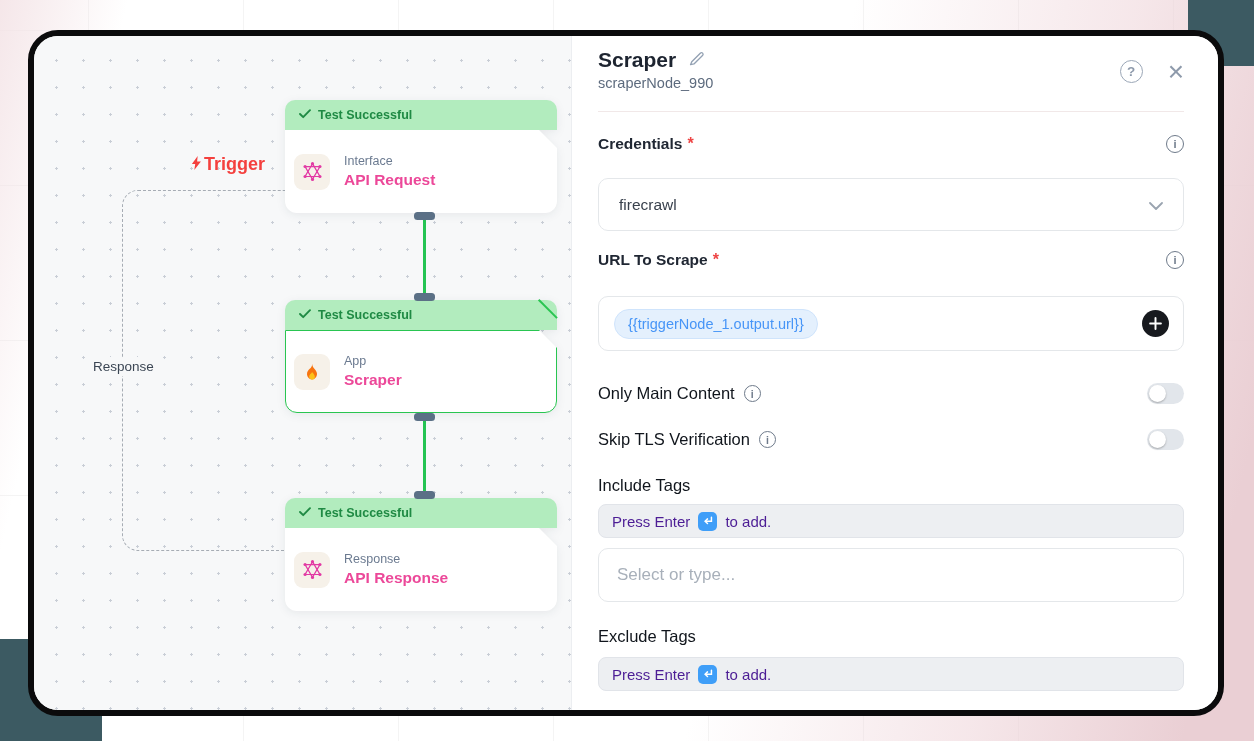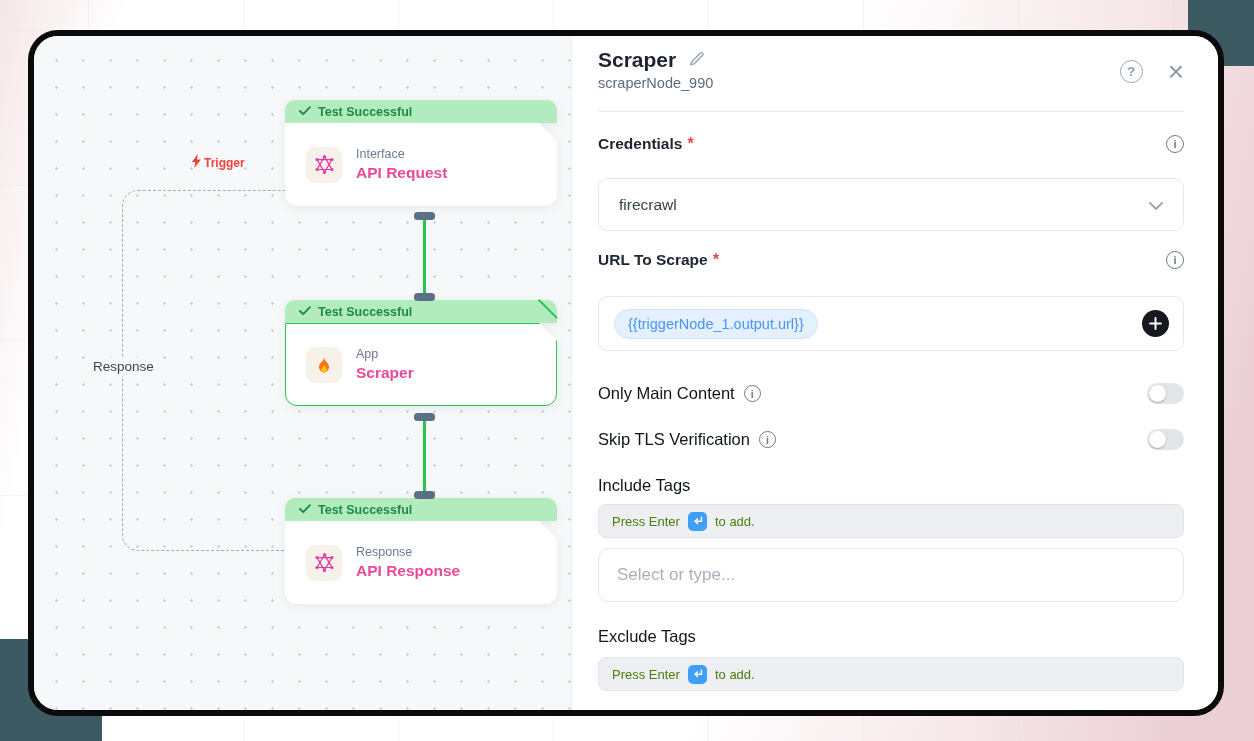--- a/index.html
+++ b/index.html
@@ -27,34 +27,34 @@
   
   .canvas { position:absolute; left:0; top:0; bottom:0; width:537px; background:#f7f8f9;
     background-image:radial-gradient(circle, #c9ced6 1.2px, transparent 1.2px);
     background-size:27px 27px; background-position:9px 11px; }
 
   .dashed-loop { position:absolute; left:88px; top:154px; width:163px; height:361px;
     border-left:1.6px dashed #a6acb4; border-top:1.6px dashed #a6acb4;
     border-bottom:1.6px dashed #a6acb4; border-radius:16px 0 0 16px; z-index:1; }
 
   .edge-label-trigger { position:absolute; left:157px; top:118px; display:flex; align-items:center;
-    gap:2px; color:#f4403e; font-size:12px; font-weight:600; z-index:2; }
+    gap:2px; color:#f4403e; font-size:18px; font-weight:600; z-index:2; }
   .edge-label-response { position:absolute; left:54px; top:321px; color:#3b4654; font-size:13.5px;
     background:#f7f8f9; padding:2px 5px; z-index:2; }
 
   .conn-line { position:absolute; left:389px; width:2.5px; background:#25c453; z-index:2; }
   .handle { position:absolute; left:380px; width:21px; height:7.5px; background:#5b7086;
     border-radius:3.5px; z-index:4; }
 
   .node { position:absolute; left:251px; width:272px; z-index:3;
     filter:drop-shadow(0 2px 4px rgba(20,30,40,0.07)); }
-  .node-status { height:23px; background:#b2ecbe; border-radius:10px 10px 0 0; display:flex;
+  .node-status { height:30px; background:#b2ecbe; border-radius:10px 10px 0 0; display:flex;
     align-items:center; gap:7px; padding:0 14px; color:#1f8a44; font-size:12.5px; font-weight:700; }
   .node-body { position:relative; height:83px; background:#fff; border-radius:0 0 12px 12px;
-    display:flex; align-items:center; gap:14px; padding-left:20px;
+    display:flex; align-items:center; gap:14px; padding-left:8px;
     clip-path:polygon(0 0, calc(100% - 18px) 0, 100% 18px, 100% 100%, 0 100%);
     border:1.5px solid transparent; }
   .node.selected .node-body { border-color:#29c551; }
   .notch-line { position:absolute; top:8px; right:-4px; width:26px; height:1.6px;
     background:#29c551; transform:rotate(45deg); z-index:5; }
   .node-icon { width:36px; height:36px; border-radius:9px; background:#f6f1e9; display:flex;
     align-items:center; justify-content:center; flex:none; }
   .node-cat { font-size:12.5px; color:#6b7a90; margin-bottom:3px; }
   .node-title { font-size:15.5px; font-weight:700; color:#ec4899; }
 
@@ -98,21 +98,21 @@
   .toggle-label { font-size:16.5px; font-weight:500; color:#10151c; }
   .toggle { margin-left:auto; width:37px; height:21px; border-radius:11px; background:#e2e6eb;
     position:relative; cursor:pointer; flex:none; }
   .toggle-knob { position:absolute; left:2px; top:2px; width:17px; height:17px; border-radius:50%;
     background:#fff; box-shadow:0 1px 2px rgba(0,0,0,0.28); }
 
   .tags-label { margin-top:26px; font-size:16.5px; font-weight:500; color:#10151c; }
   .tags-label.exclude { margin-top:25px; }
   .hint-bar { margin-top:9px; height:34px; background:#edeff2; border:1px solid #e1e4e9;
     border-radius:8px; display:flex; align-items:center; gap:8px; padding:0 13px;
-    font-size:13px; color:#4d7c0f; }
+    font-size:15px; color:#4c1d95; }
   .hint-bar.last { margin-top:11px; }
   .enter-badge { width:19px; height:19px; border-radius:5px; background:#3f9ef8; display:flex;
     align-items:center; justify-content:center; flex:none; }
   .tag-input { margin-top:10px; height:54px; width:100%; border:1px solid #e4e7ea;
     border-radius:10px; padding:8px 18px; font-size:17px; color:#39414d; outline:none;
     font-family:"Liberation Sans","DejaVu Sans",sans-serif; }
   .tag-input::placeholder { color:#a8b0ba; }
 </style>
 </head>
 <body>

